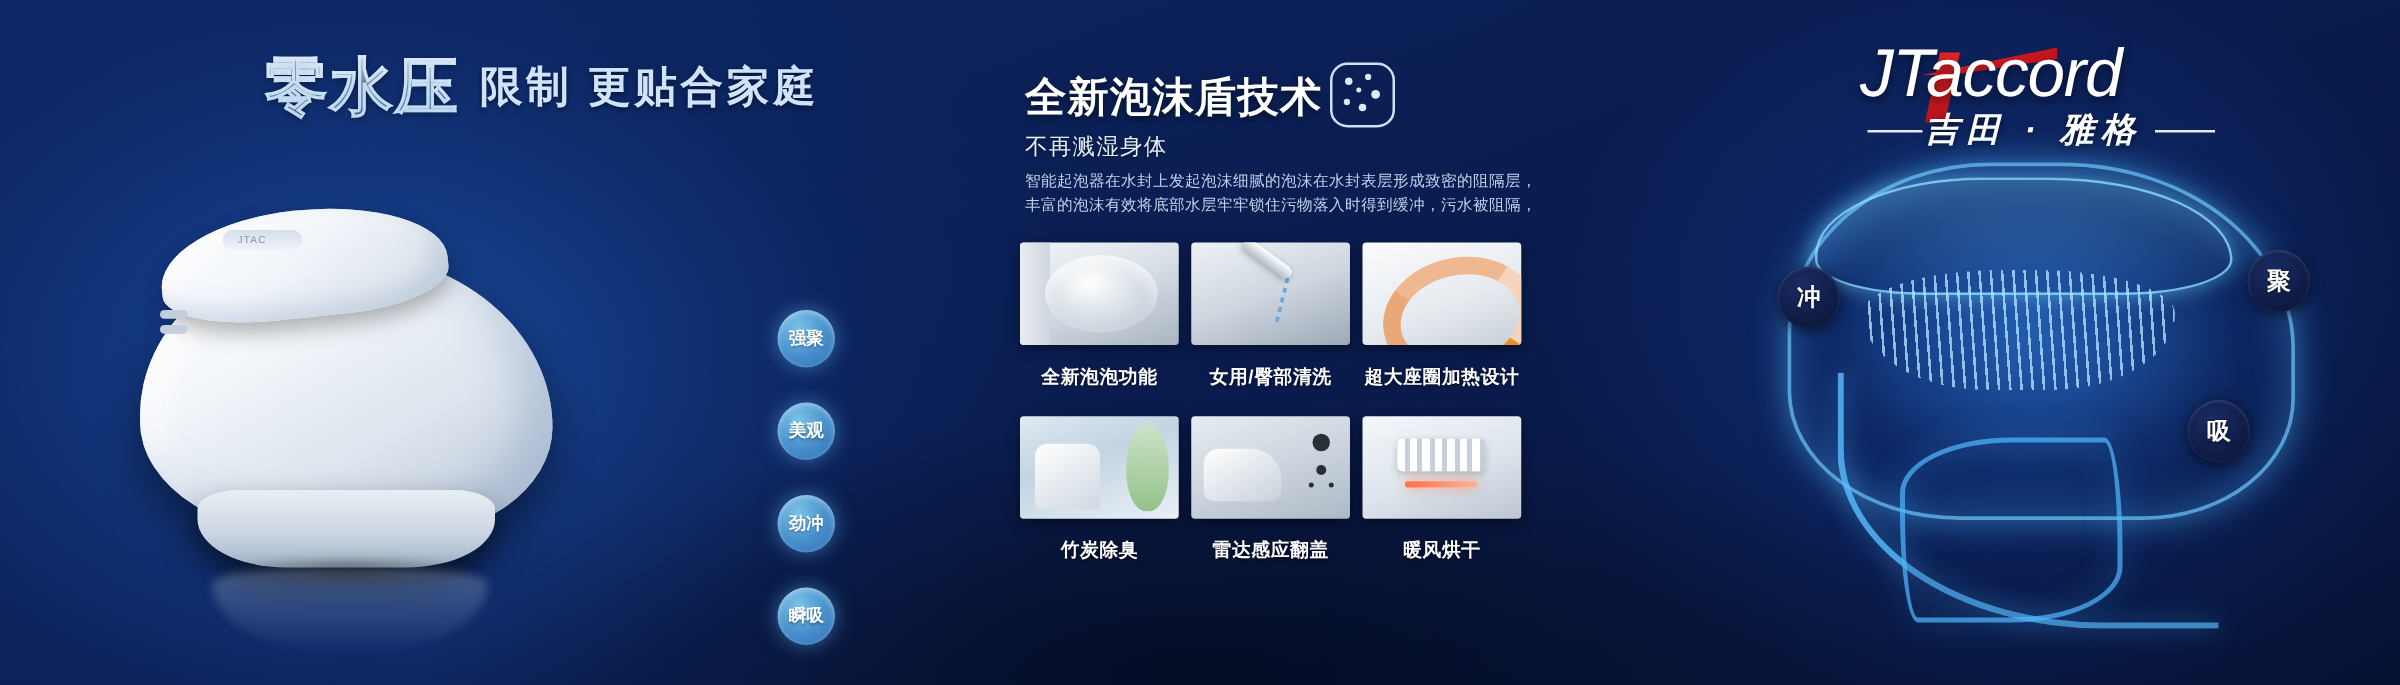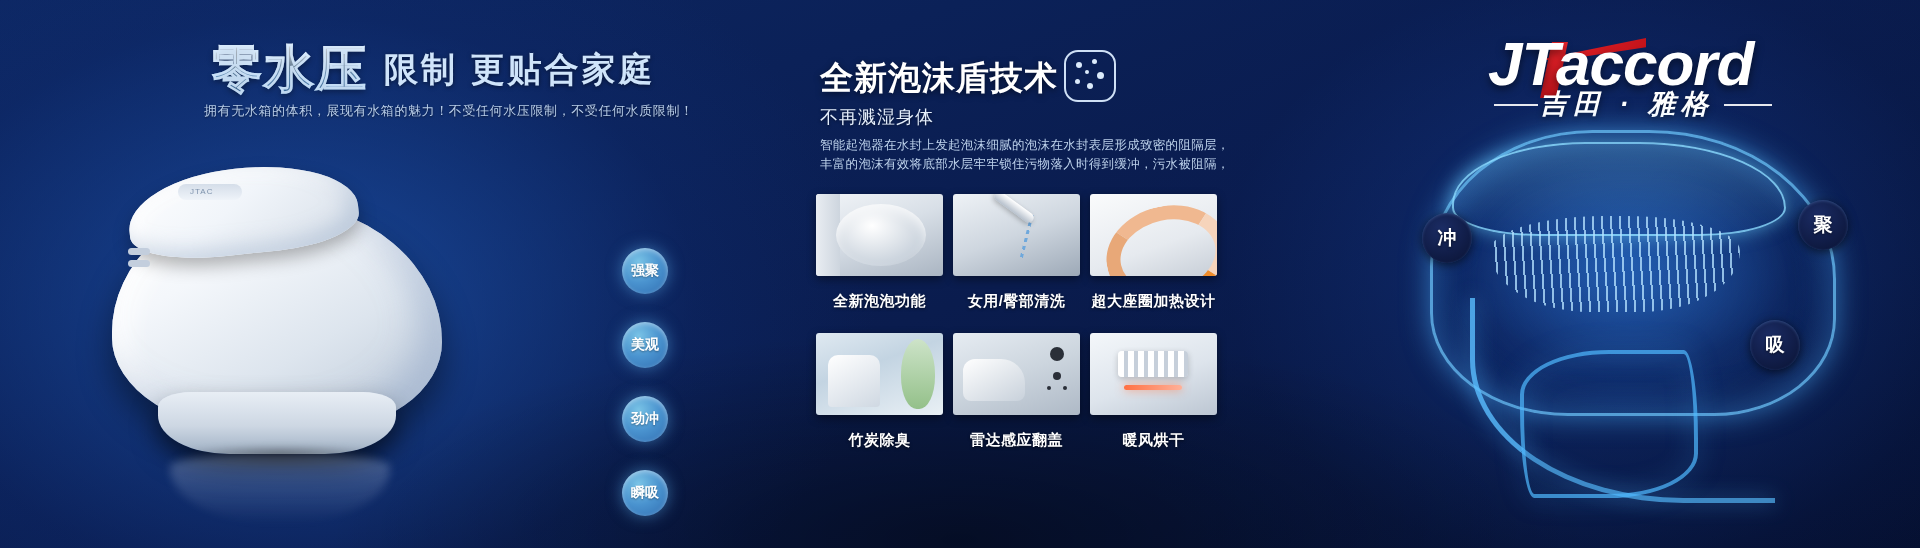--- a/index.html
+++ b/index.html
@@ -203,21 +203,21 @@
   .th-dry:before{
     content:"";position:absolute;left:34px;top:52px;width:58px;height:5px;border-radius:3px;
     background:linear-gradient(90deg,#ff7043,#ffb199);
     box-shadow:0 0 10px rgba(255,120,70,.7);
   }
 
   
   .right{position:absolute;left:1392px;top:0;width:528px;height:548px;}
   .logo{position:absolute;left:96px;top:28px;width:340px;height:92px;}
   .logo-main{
-    position:absolute;left:0;top:0;font-size:62px;font-weight:bold;font-style:italic;
+    position:absolute;left:0;top:0;font-size:54px;font-weight:normal;font-style:italic;
     color:#ffffff;letter-spacing:-1px;white-space:nowrap;
     text-shadow:0 3px 8px rgba(0,0,0,.55);
   }
   .logo-swoosh{
     position:absolute;left:50px;top:10px;width:108px;height:22px;
     background:linear-gradient(100deg,#e8232a 0%,#c3131a 100%);
     clip-path:polygon(0% 100%, 100% 0%, 100% 42%, 22% 100%);
   }
   .logo-tline{
     position:absolute;left:58px;top:14px;width:16px;height:56px;
@@ -285,21 +285,20 @@
 <body>
 
 <div class="banner">
 
   <div class="left">
 
     <div class="headline">
       <span class="hl-main">零水压</span><span class="hl-sub">限制 更贴合家庭</span>
     </div>
 
-    <div class="desc">拥有无水箱的体积，展现有水箱的魅力！不受任何水压限制，不受任何水质限制！</div>
 
     <div class="toilet-wrap">
       <div class="toilet-glow"></div>
       <div class="t-body"></div>
       <div class="t-lid"></div>
       <div class="t-panel"></div>
       <div class="t-brand">JTAC</div>
       <div class="t-btn1"></div>
       <div class="t-btn2"></div>
       <div class="t-base"></div>

